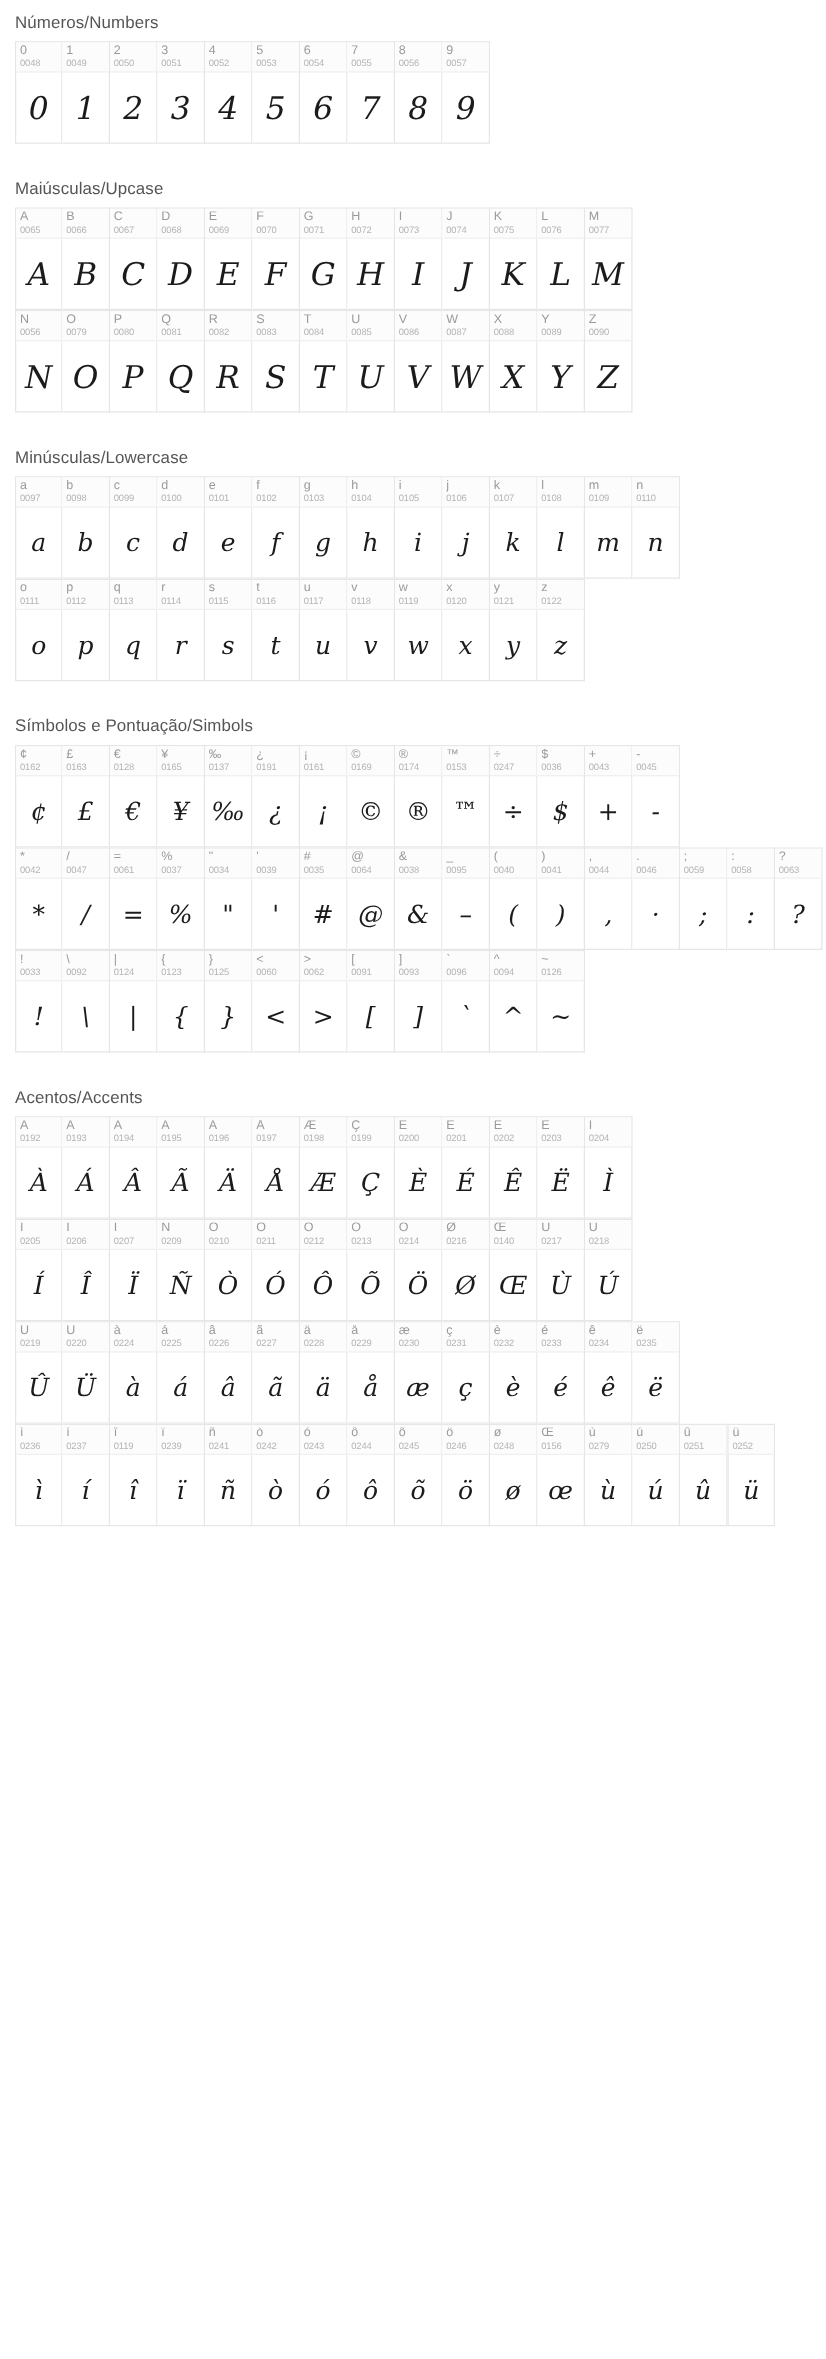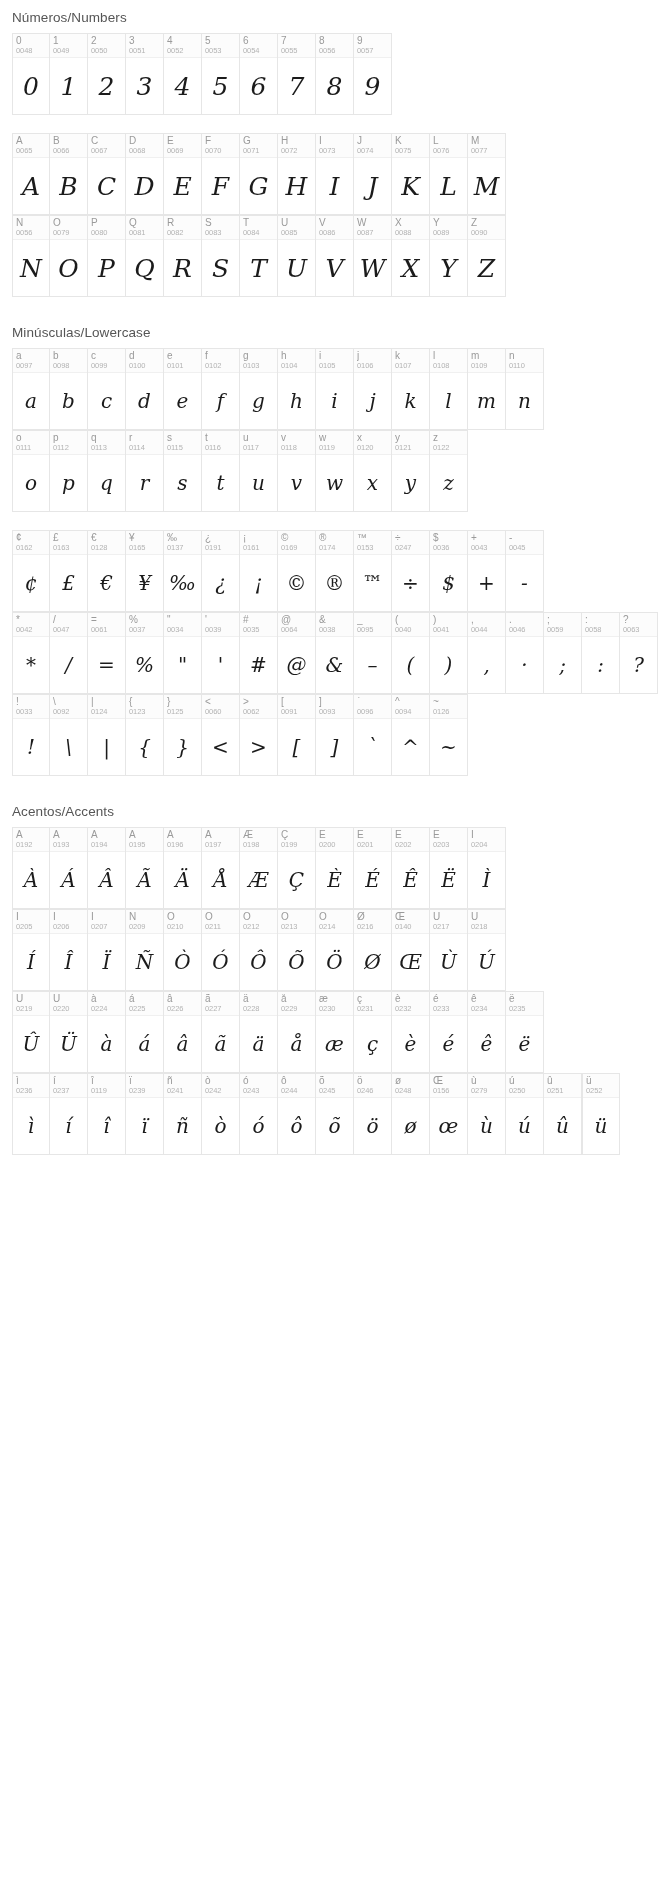--- a/index.html
+++ b/index.html
@@ -163,20 +163,21 @@
             <div class="cell-head">
               <span class="cell-char">9</span>
               <span class="cell-code">0057</span>
             </div>
             <div class="cell-body">9</div>
           </div>
         </div>
       </div>
     </div>
     <div class="section">
+      <div class="section-title">Maiúsculas/Upcase</div>
       <div class="glyph-grid">
         <div class="glyph-row">
           <div class="glyph-cell">
             <div class="cell-head">
               <span class="cell-char">A</span>
               <span class="cell-code">0065</span>
             </div>
             <div class="cell-body">A</div>
           </div>
           <div class="glyph-cell">
@@ -544,20 +545,21 @@
             <div class="cell-head">
               <span class="cell-char">z</span>
               <span class="cell-code">0122</span>
             </div>
             <div class="cell-body small">z</div>
           </div>
         </div>
       </div>
     </div>
     <div class="section">
+      <div class="section-title">Símbolos e Pontuação/Simbols</div>
       <div class="glyph-grid">
         <div class="glyph-row">
           <div class="glyph-cell">
             <div class="cell-head">
               <span class="cell-char">¢</span>
               <span class="cell-code">0162</span>
             </div>
             <div class="cell-body small">¢</div>
           </div>
           <div class="glyph-cell">

